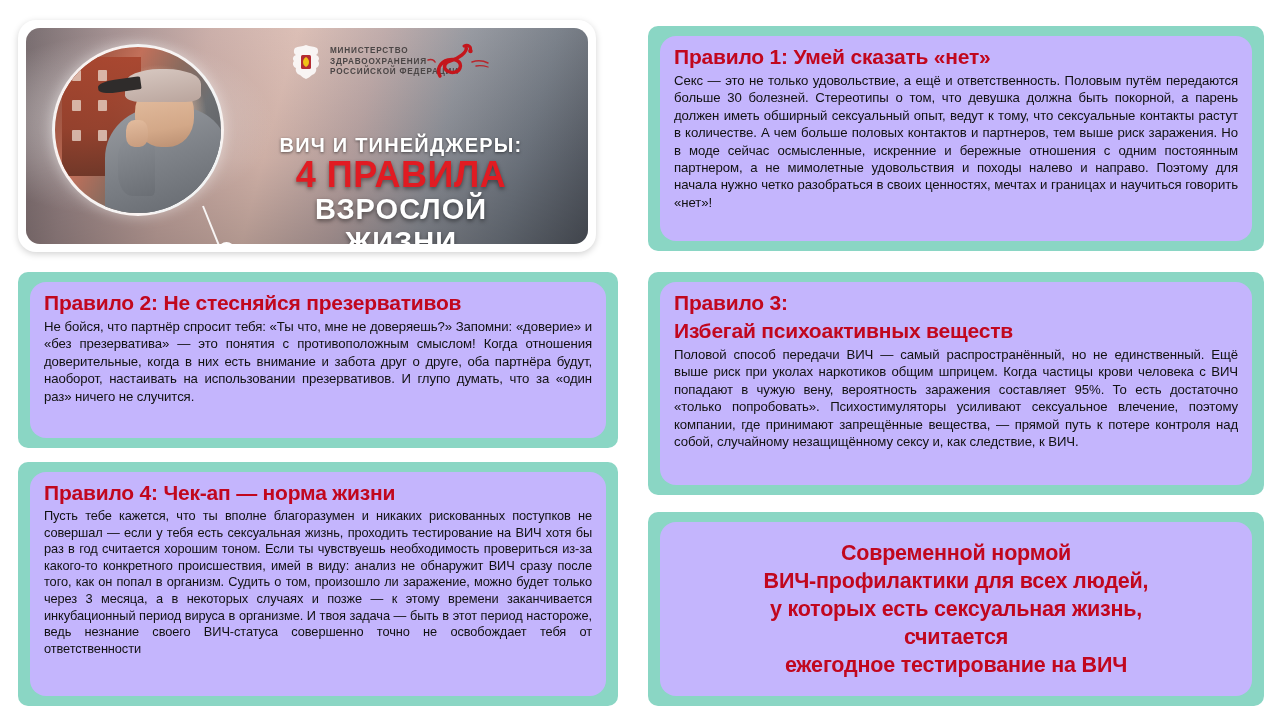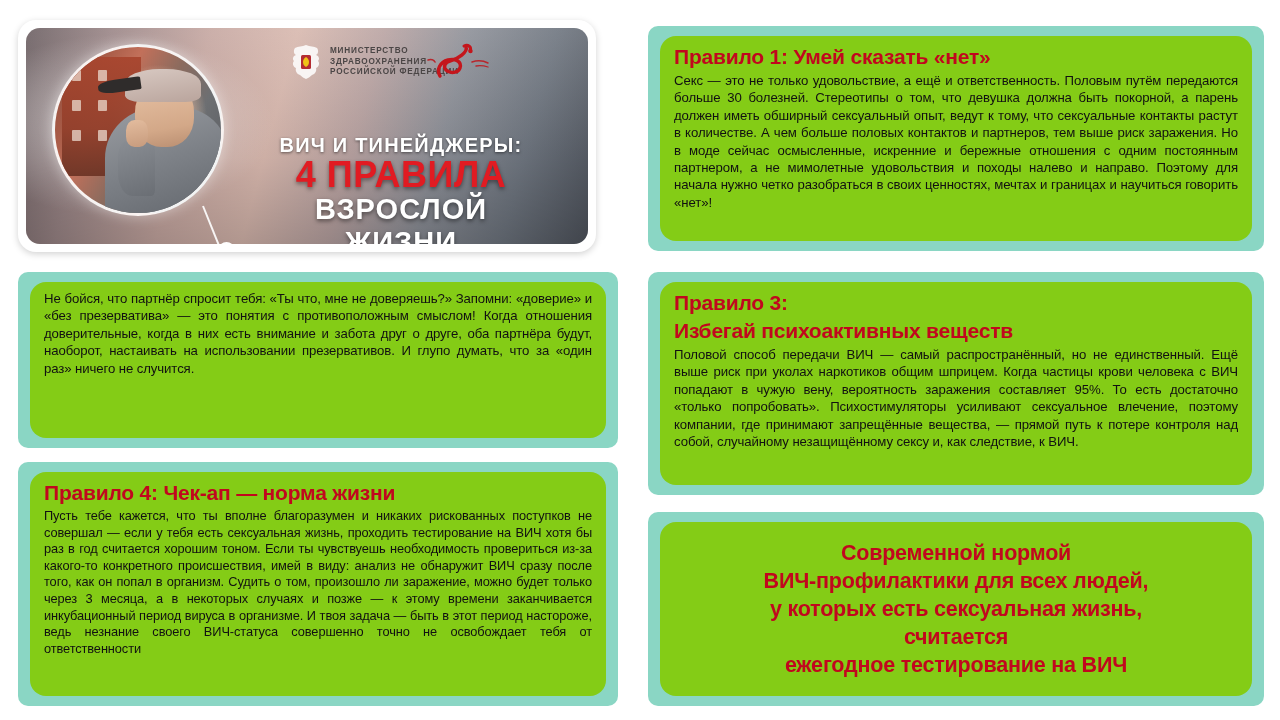--- a/index.html
+++ b/index.html
@@ -29,21 +29,21 @@
     background: #8ad6c4;
     border-radius: 10px;
     box-sizing: border-box;
   }
   .inner-card {
     position: absolute;
     left: 12px;
     right: 12px;
     top: 10px;
     bottom: 10px;
-    background: #84cc16;
+    background: #c4b5fd;
     border-radius: 16px;
     box-sizing: border-box;
     padding: 8px 14px 10px 14px;
     overflow: hidden;
   }
 
   .rule-title {
     color: #c1071e;
     font-weight: bold;
     font-size: 21px;
@@ -365,20 +365,21 @@
 
   <div class="teal-panel" id="panel-rule-1">
     <div class="inner-card">
       <h2 class="rule-title">Правило 1: Умей сказать «нет»</h2>
       <p class="rule-body">Секс — это не только удовольствие, а ещё и ответственность. Половым путём передаются больше 30 болезней. Стереотипы о том, что девушка должна быть покорной, а парень должен иметь обширный сексуальный опыт, ведут к тому, что сексуальные контакты растут в количестве. А чем больше половых контактов и партнеров, тем выше риск заражения. Но в моде сейчас осмысленные, искренние и бережные отношения с одним постоянным партнером, а не мимолетные удовольствия и походы налево и направо. Поэтому для начала нужно четко разобраться в своих ценностях, мечтах и границах и научиться говорить  «нет»!</p>
     </div>
   </div>
 
   <div class="teal-panel" id="panel-rule-2">
     <div class="inner-card">
+      <h2 class="rule-title">Правило 2: Не стесняйся презервативов</h2>
       <p class="rule-body">Не бойся, что партнёр спросит тебя: «Ты что, мне не доверяешь?» Запомни: «доверие» и «без презерватива» — это понятия с противоположным смыслом! Когда отношения доверительные, когда в них есть внимание и забота друг о друге, оба партнёра будут, наоборот, настаивать на использовании презервативов. И глупо думать, что за «один раз» ничего не случится.</p>
     </div>
   </div>
 
   <div class="teal-panel" id="panel-rule-3">
     <div class="inner-card">
       <h2 class="rule-title two-line">Правило 3:</h2>
       <h2 class="rule-title two-line">Избегай психоактивных веществ</h2>
       <p class="rule-body">Половой способ передачи ВИЧ — самый распространённый, но не единственный. Ещё выше риск при уколах наркотиков общим шприцем. Когда частицы крови человека с ВИЧ попадают в чужую вену, вероятность заражения составляет 95%. То есть достаточно «только попробовать». Психостимуляторы усиливают сексуальное влечение, поэтому компании, где принимают запрещённые вещества, — прямой путь к потере контроля над собой, случайному незащищённому сексу и, как следствие, к ВИЧ.</p>
     </div>

